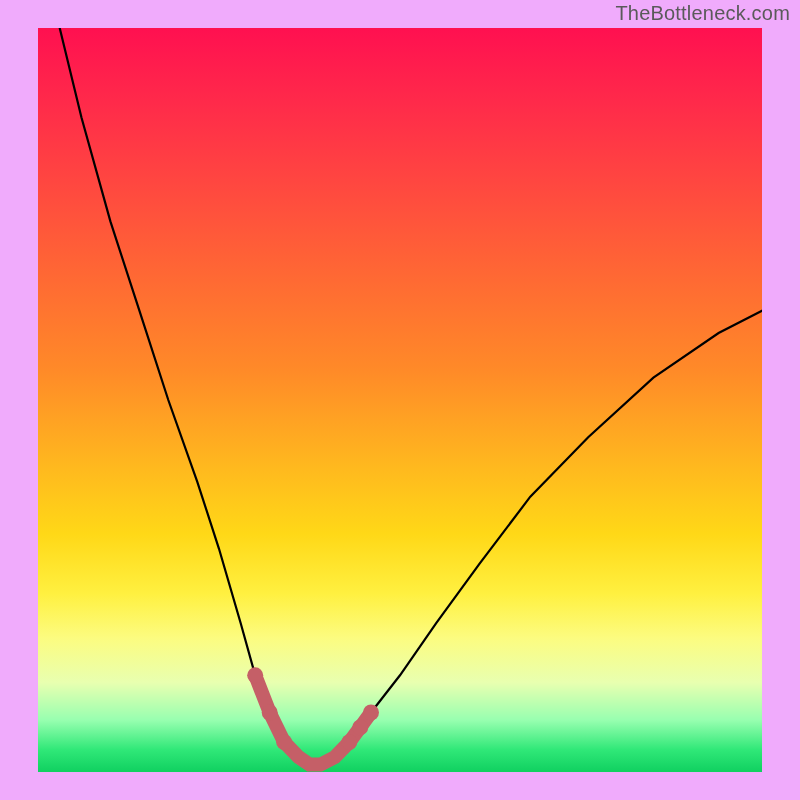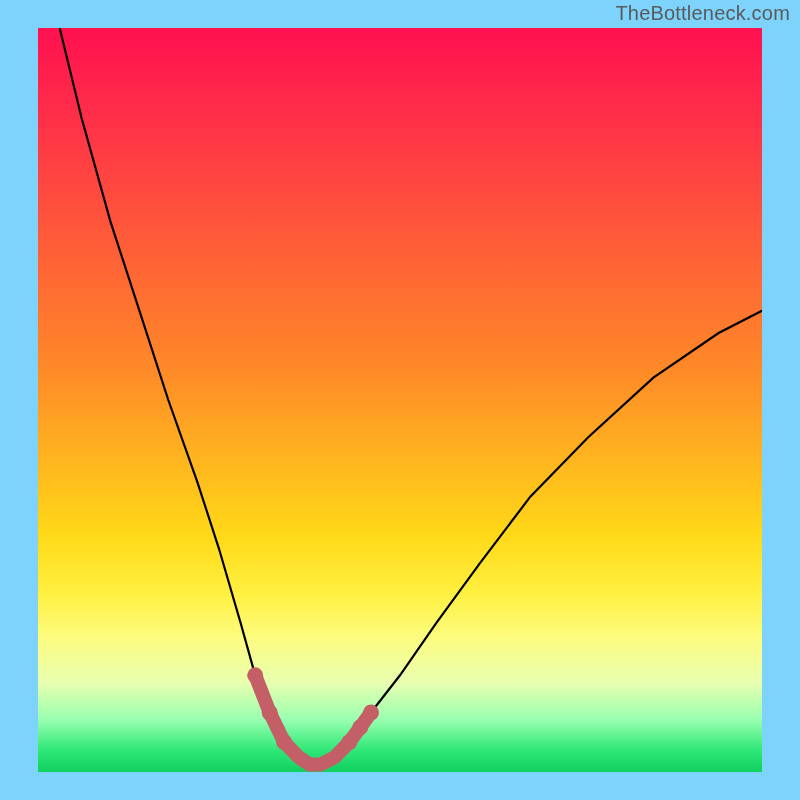--- a/index.html
+++ b/index.html
@@ -8,21 +8,21 @@
     width: 800px;
     height: 800px;
     background: #000;
     overflow: hidden;
     font-family: Arial, Helvetica, sans-serif;
   }
   .frame {
     position: relative;
     width: 800px;
     height: 800px;
-    background: #7dd3fc;
+    background: #f0abfc;
   }
   .plot-area {
     position: absolute;
     left: 38px;
     top: 28px;
     width: 724px;
     height: 744px;
     
     background: linear-gradient(to bottom,
       #ff1050 0%,

